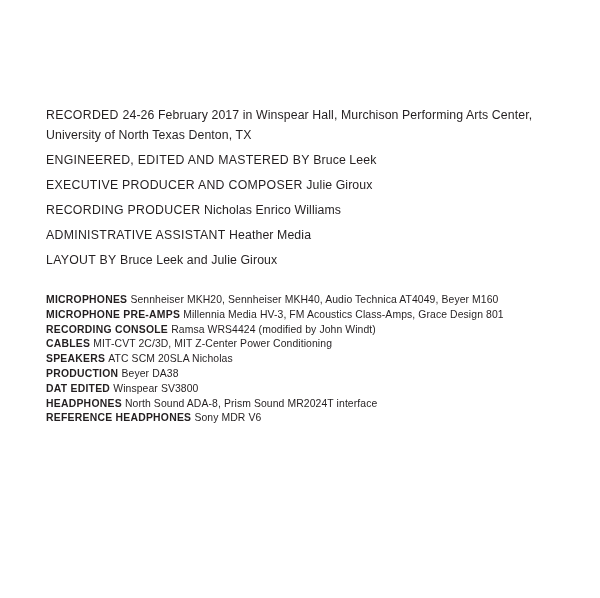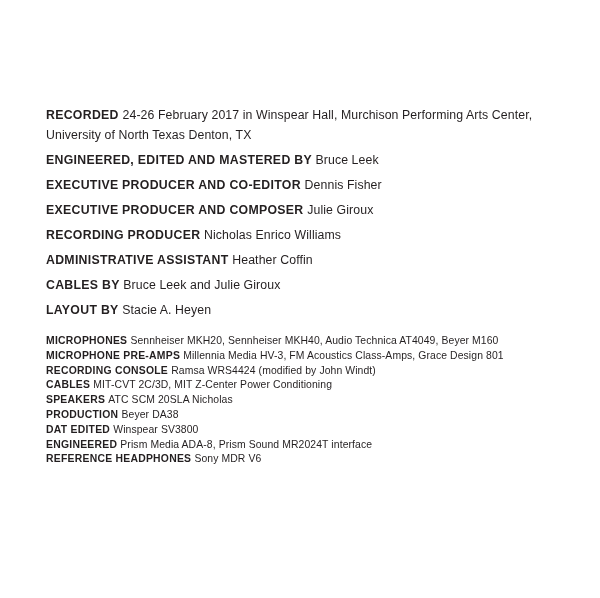--- a/index.html
+++ b/index.html
@@ -24,25 +24,25 @@
   .credits-section {
     width: 500px;
   }
   .credit {
     font-size: 12.3px;
     line-height: 20px;
     margin: 0 0 5px 0;
     letter-spacing: 0.1px;
   }
   .credit .label {
-    font-weight: 700;
+    font-weight: 400;
     letter-spacing: 0.3px;
   }
   .equipment-section {
-    margin-top: 14px;
+    margin-top: 23px;
     width: 510px;
   }
   .equip {
     font-size: 10.4px;
     line-height: 14.8px;
     margin: 0;
     letter-spacing: 0.1px;
     white-space: nowrap;
   }
   .equip .label {
@@ -54,48 +54,46 @@
 <body>
 
 <main class="page">
 
   <section class="credits-section">
 
       <p class="credit"><strong class="label">RECORDED </strong><span>24-26 February 2017 in Winspear Hall, Murchison Performing Arts Center, University of North Texas Denton, TX</span></p>
 
       <p class="credit"><strong class="label">ENGINEERED, EDITED AND MASTERED BY </strong><span>Bruce Leek</span></p>
 
-      <p class="credit"><strong class="label">EXECUTIVE PRODUCER AND CO-EDITOR </strong><span>Dennis Fisher</span></p>
 
       <p class="credit"><strong class="label">EXECUTIVE PRODUCER AND COMPOSER </strong><span>Julie Giroux</span></p>
 
       <p class="credit"><strong class="label">RECORDING PRODUCER </strong><span>Nicholas Enrico Williams</span></p>
 
 
-      <p class="credit"><strong class="label">ADMINISTRATIVE ASSISTANT </strong><span>Heather Coffin</span></p>
+      <p class="credit"><strong class="label">ADMINISTRATIVE ASSISTANT </strong><span>Heather Media</span></p>
 
-      <p class="credit"><strong class="label">CABLES BY </strong><span>Bruce Leek and Julie Giroux</span></p>
+      <p class="credit"><strong class="label">LAYOUT BY </strong><span>Bruce Leek and Julie Giroux</span></p>
 
-      <p class="credit"><strong class="label">LAYOUT BY </strong><span>Stacie A. Heyen</span></p>
     </section>
 
   <section class="equipment-section">
 
       <p class="equip"><strong class="label">MICROPHONES </strong><span>Sennheiser MKH20, Sennheiser MKH40, Audio Technica AT4049, Beyer M160</span></p>
 
       <p class="equip"><strong class="label">MICROPHONE PRE-AMPS </strong><span>Millennia Media HV-3, FM Acoustics Class-Amps, Grace Design 801</span></p>
 
       <p class="equip"><strong class="label">RECORDING CONSOLE </strong><span>Ramsa WRS4424 (modified by John Windt)</span></p>
 
       <p class="equip"><strong class="label">CABLES </strong><span>MIT-CVT 2C/3D, MIT Z-Center Power Conditioning</span></p>
 
       <p class="equip"><strong class="label">SPEAKERS </strong><span>ATC SCM 20SLA Nicholas</span></p>
 
       <p class="equip"><strong class="label">PRODUCTION </strong><span>Beyer DA38</span></p>
 
       <p class="equip"><strong class="label">DAT EDITED </strong><span>Winspear SV3800</span></p>
 
-      <p class="equip"><strong class="label">ENGINEERED </strong><span>Prism Media ADA-8, Prism Sound MR2024T interface</span></p>
+      <p class="equip"><strong class="label">HEADPHONES </strong><span>North Sound ADA-8, Prism Sound MR2024T interface</span></p>
 
       <p class="equip"><strong class="label">REFERENCE HEADPHONES </strong><span>Sony MDR V6</span></p>
     </section>
 
 </main>
 
 </body></html>

